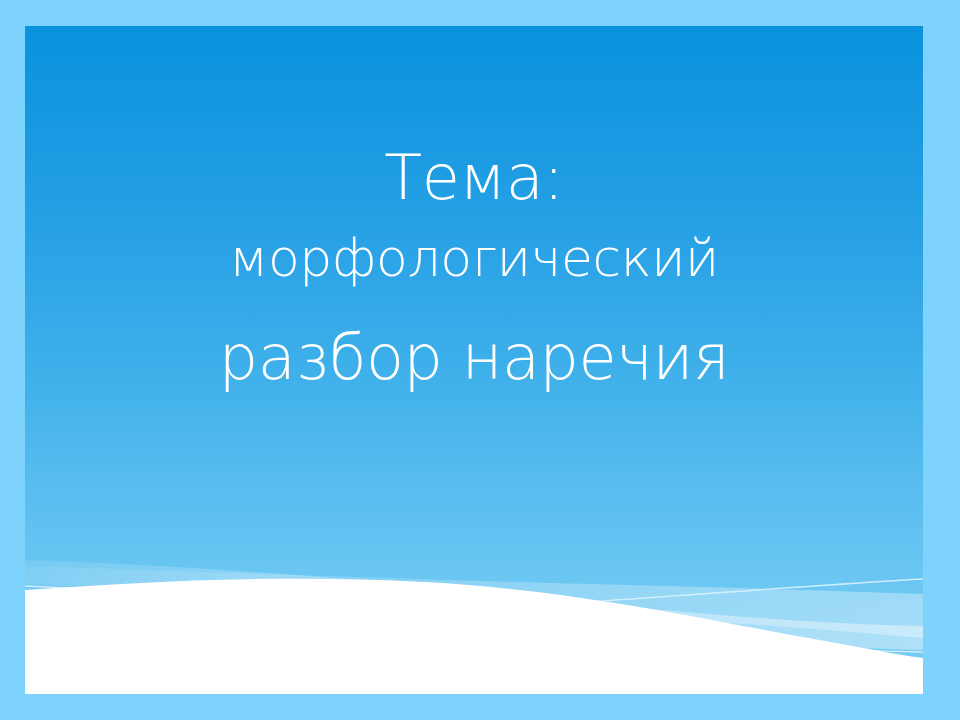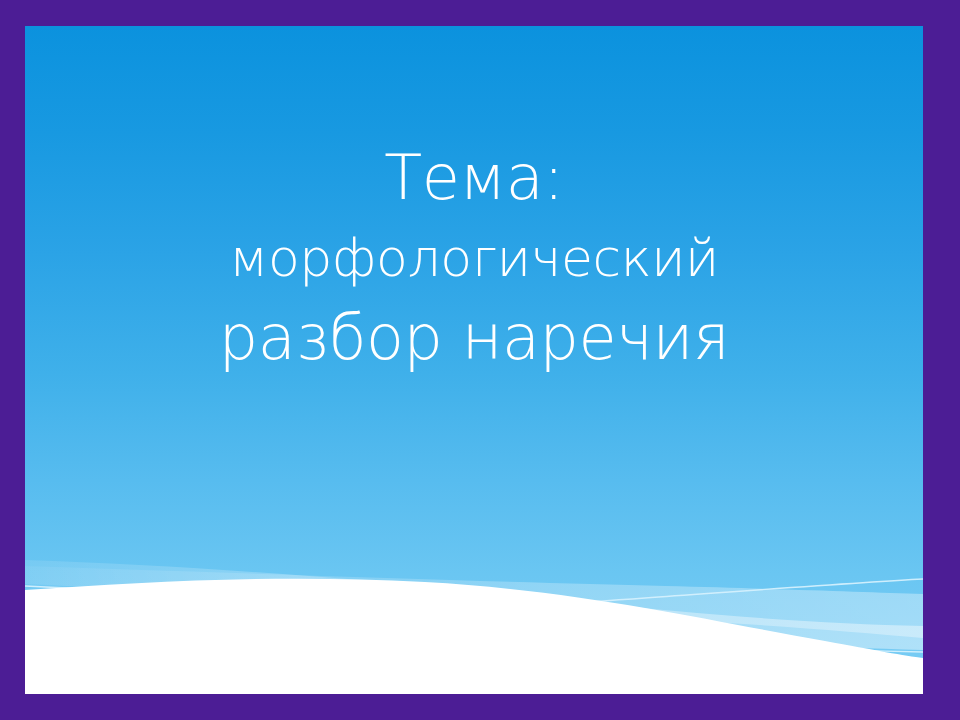--- a/index.html
+++ b/index.html
@@ -13,21 +13,21 @@
     height: 720px;
     overflow: hidden;
     font-family: "DejaVu Sans", "Liberation Sans", sans-serif;
   }
 
   
   #slide-canvas {
     position: relative;
     width: 960px;
     height: 720px;
-    background: #4c1d95;
+    background: #7dd3fc;
   }
 
   
   #slide {
     position: absolute;
     left: 25px;
     top: 26px;
     width: 898px;
     height: 668px;
     overflow: hidden;
@@ -68,21 +68,21 @@
     font-family: "DejaVu Sans", "Liberation Sans", sans-serif;
     font-weight: 300;
     font-size: 63px;
     line-height: 80px;
     letter-spacing: -0.4px;
     color: #ffffff;
     white-space: nowrap;
   }
   .title-line.l1 { font-size: 62px; }
   .title-line.l2 { font-size: 52px; }
-  .title-line.l3 { font-size: 62px; }
+  .title-line.l3 { font-size: 62px; margin-top: 20px; }
 </style>
 </head>
 <body>
 
 <div id="slide-canvas">
 
   <div id="slide">
 
     <svg id="wave-art" viewBox="0 0 898 668" preserveAspectRatio="none">
 

